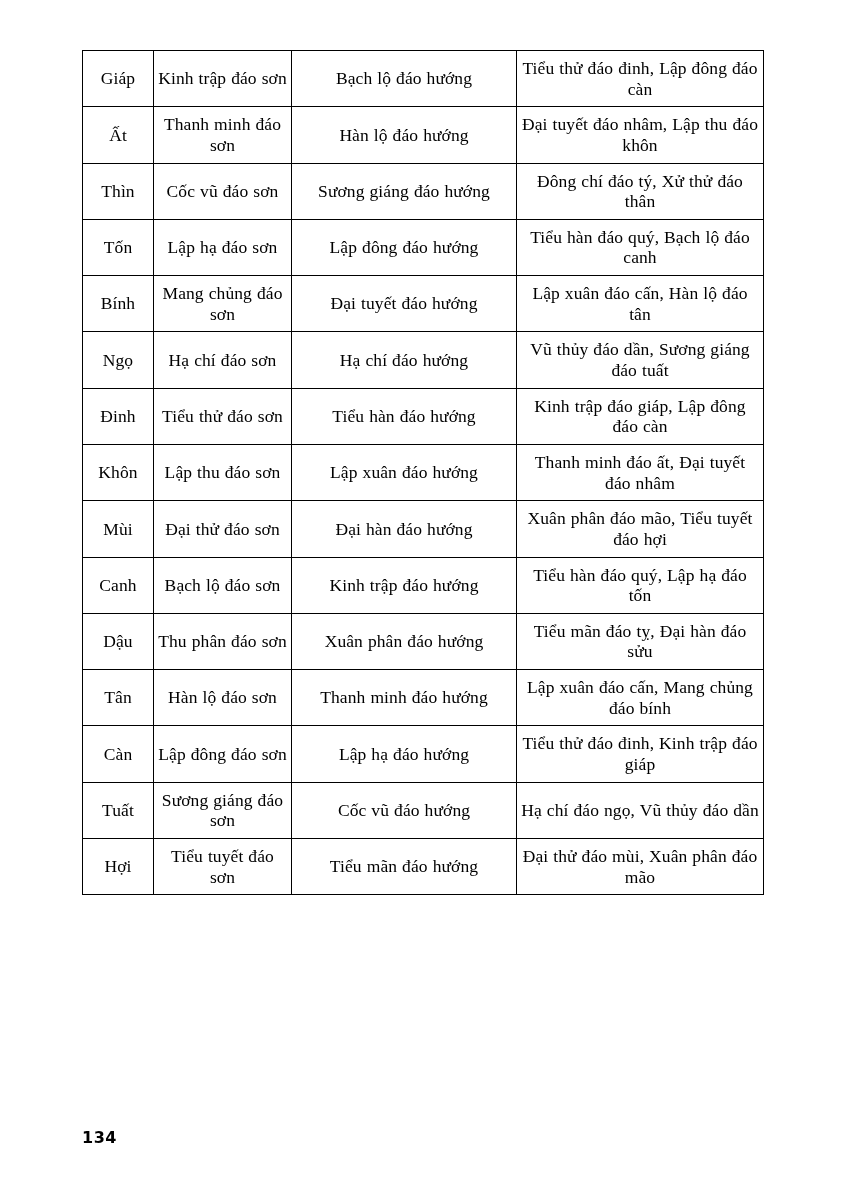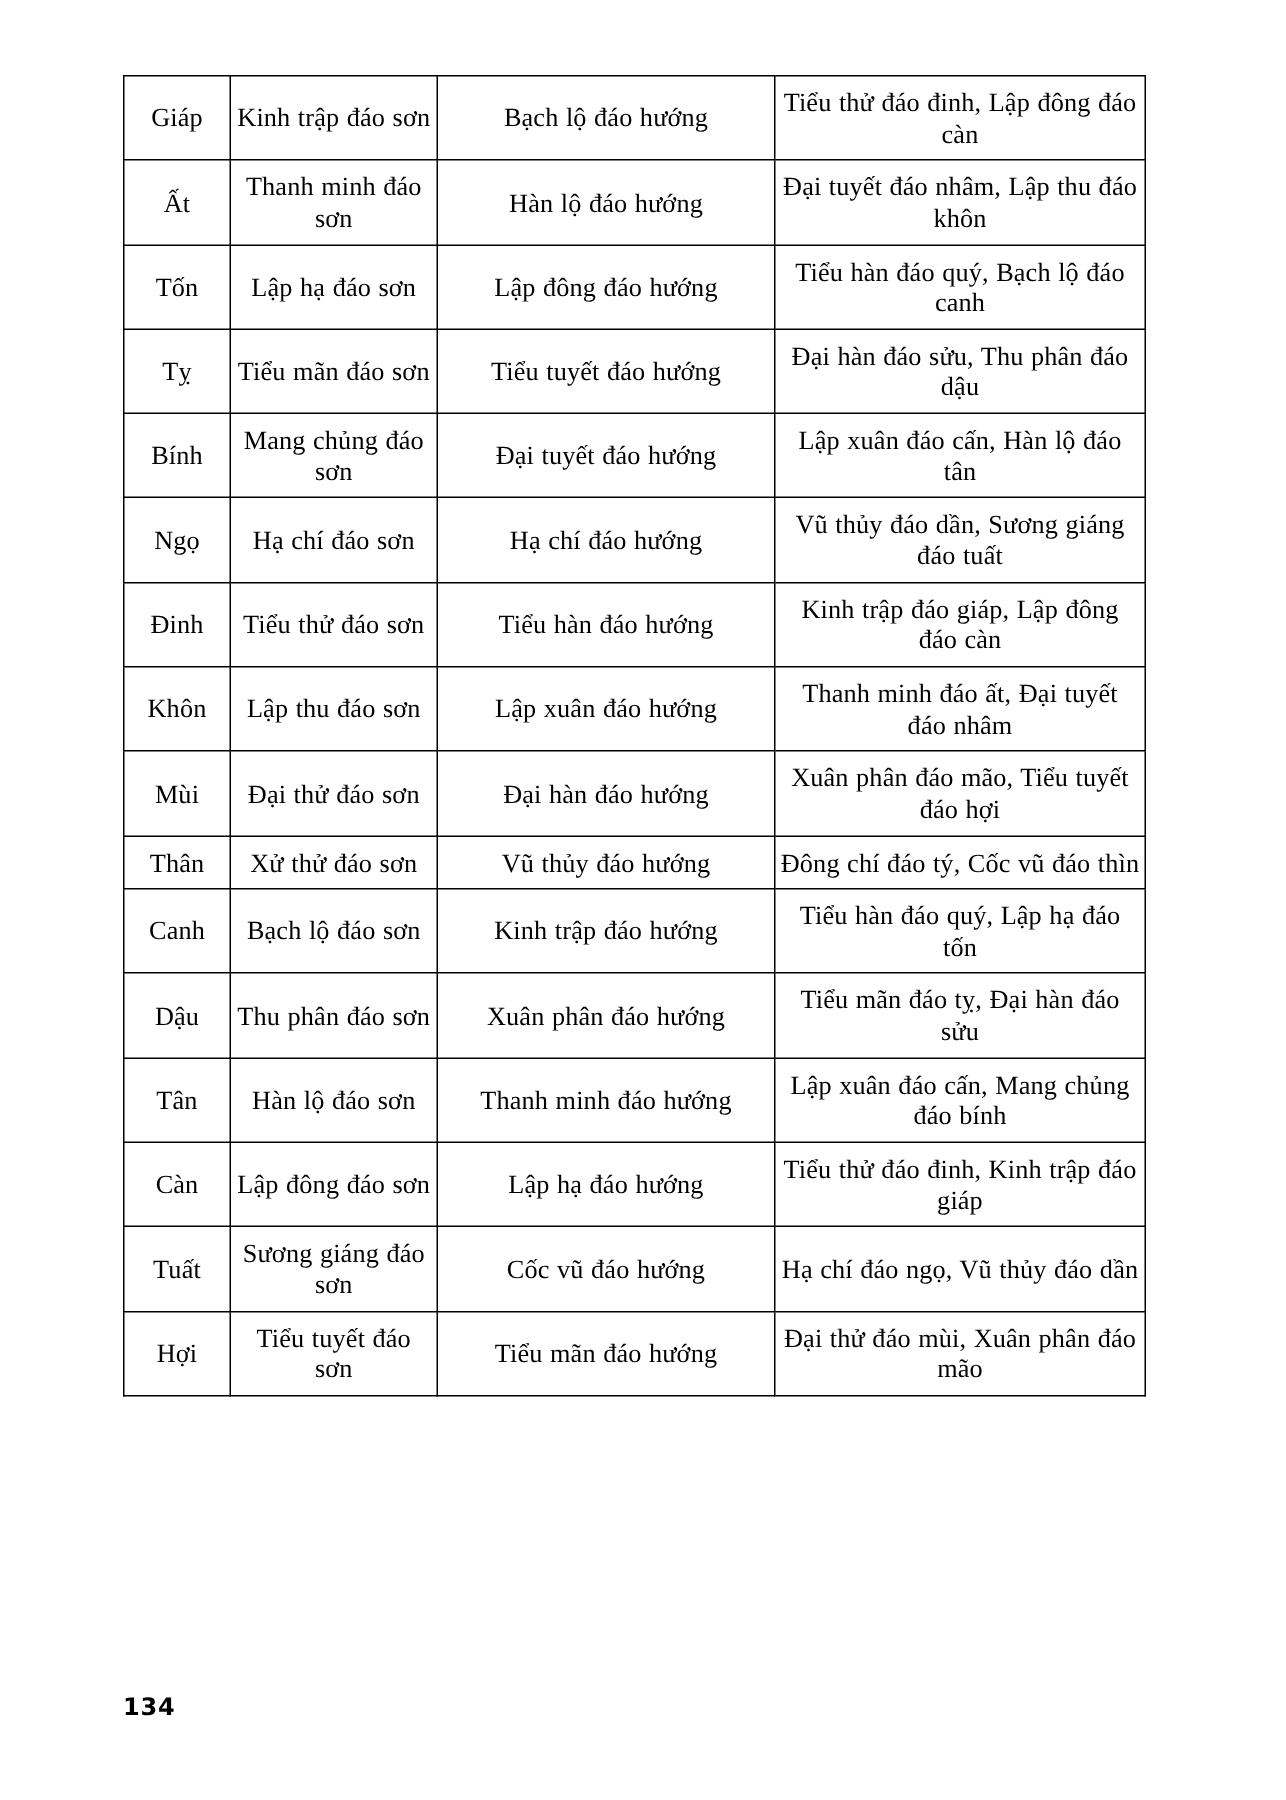--- a/index.html
+++ b/index.html
@@ -98,30 +98,30 @@
             <td class="col-huong">Bạch lộ đáo hướng</td>
             <td class="col-pair">Tiểu thử đáo đinh, Lập đông đáo càn</td>
           </tr>
           <tr>
             <td class="col-stem">Ất</td>
             <td class="col-son">Thanh minh đáo sơn</td>
             <td class="col-huong">Hàn lộ đáo hướng</td>
             <td class="col-pair">Đại tuyết đáo nhâm, Lập thu đáo khôn</td>
           </tr>
           <tr>
+            <td class="col-stem">Thìn</td>
+            <td class="col-son">Cốc vũ đáo sơn</td>
+            <td class="col-huong">Sương giáng đáo hướng</td>
+            <td class="col-pair">Đông chí đáo tý, Xử thử đáo thân</td>
+          </tr>
+          <tr>
             <td class="col-stem">Tốn</td>
             <td class="col-son">Lập hạ đáo sơn</td>
             <td class="col-huong">Lập đông đáo hướng</td>
             <td class="col-pair">Tiểu hàn đáo quý, Bạch lộ đáo canh</td>
-          </tr>
-          <tr>
-            <td class="col-stem">Tỵ</td>
-            <td class="col-son">Tiểu mãn đáo sơn</td>
-            <td class="col-huong">Tiểu tuyết đáo hướng</td>
-            <td class="col-pair">Đại hàn đáo sửu, Thu phân đáo dậu</td>
           </tr>
           <tr>
             <td class="col-stem">Bính</td>
             <td class="col-son">Mang chủng đáo sơn</td>
             <td class="col-huong">Đại tuyết đáo hướng</td>
             <td class="col-pair">Lập xuân đáo cấn, Hàn lộ đáo tân</td>
           </tr>
           <tr>
             <td class="col-stem">Ngọ</td>
             <td class="col-son">Hạ chí đáo sơn</td>
@@ -138,26 +138,20 @@
             <td class="col-stem">Khôn</td>
             <td class="col-son">Lập thu đáo sơn</td>
             <td class="col-huong">Lập xuân đáo hướng</td>
             <td class="col-pair">Thanh minh đáo ất, Đại tuyết đáo nhâm</td>
           </tr>
           <tr>
             <td class="col-stem">Mùi</td>
             <td class="col-son">Đại thử đáo sơn</td>
             <td class="col-huong">Đại hàn đáo hướng</td>
             <td class="col-pair">Xuân phân đáo mão, Tiểu tuyết đáo hợi</td>
-          </tr>
-          <tr>
-            <td class="col-stem">Thân</td>
-            <td class="col-son">Xử thử đáo sơn</td>
-            <td class="col-huong">Vũ thủy đáo hướng</td>
-            <td class="col-pair">Đông chí đáo tý, Cốc vũ đáo thìn</td>
           </tr>
           <tr>
             <td class="col-stem">Canh</td>
             <td class="col-son">Bạch lộ đáo sơn</td>
             <td class="col-huong">Kinh trập đáo hướng</td>
             <td class="col-pair">Tiểu hàn đáo quý, Lập hạ đáo tốn</td>
           </tr>
           <tr>
             <td class="col-stem">Dậu</td>
             <td class="col-son">Thu phân đáo sơn</td>

